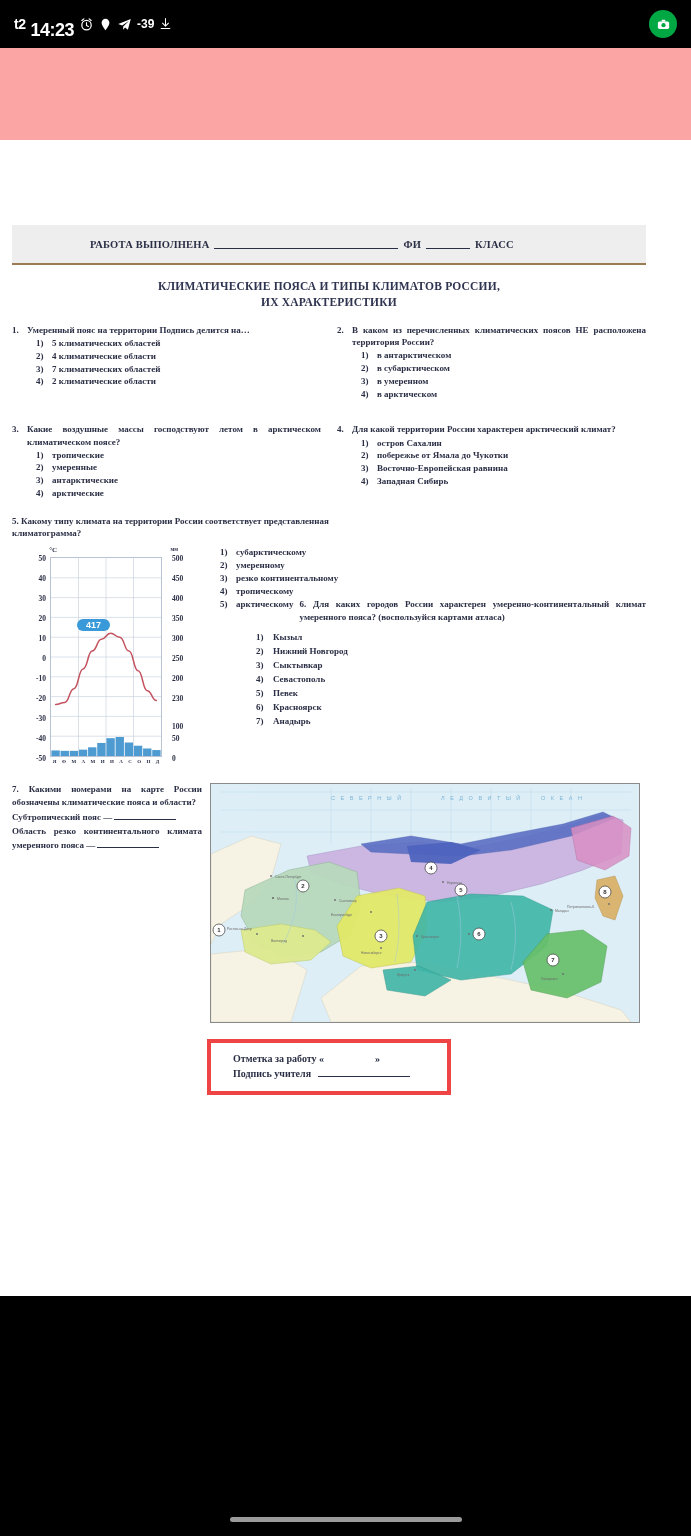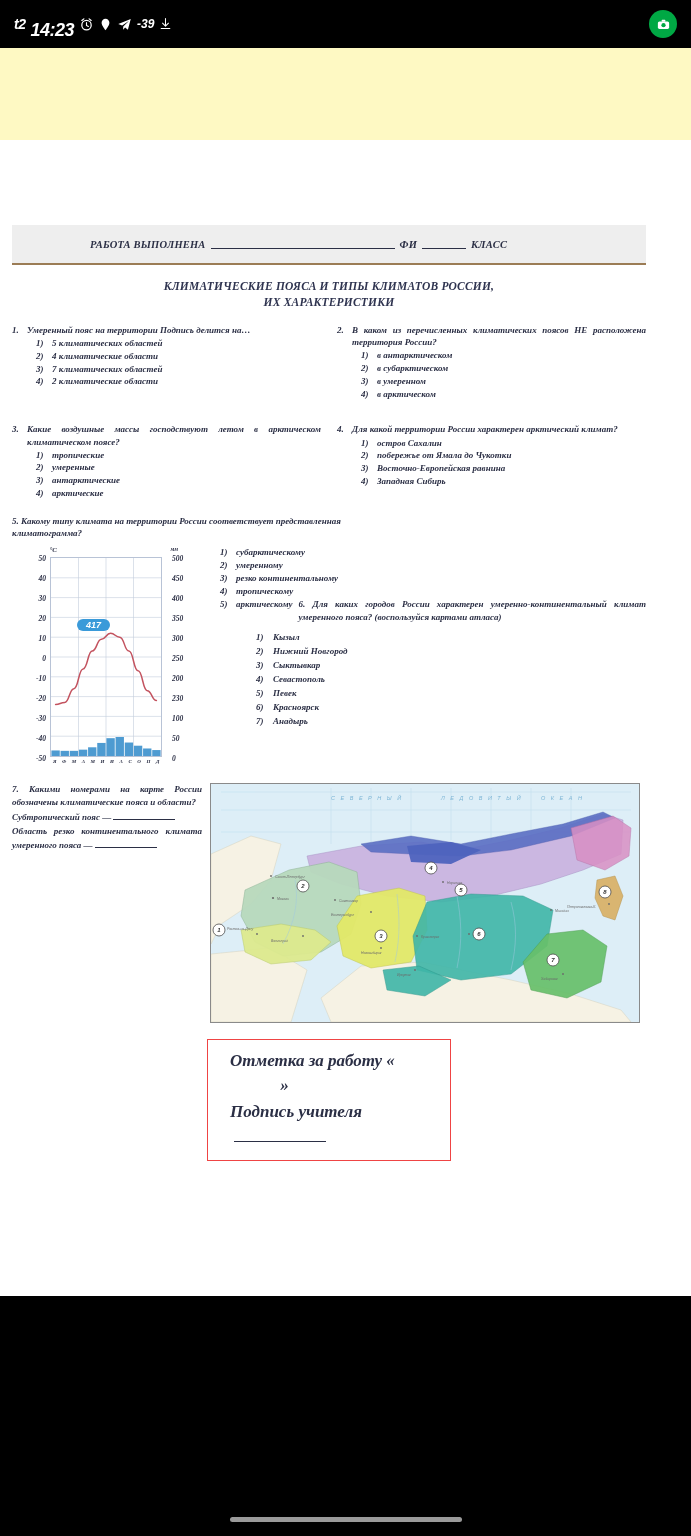--- a/index.html
+++ b/index.html
@@ -5,23 +5,22 @@
   * { box-sizing: border-box; }
   html, body {
     margin: 0; padding: 0;
     background: #000;
     font-family: "Liberation Serif", serif;
   }
   #screen {
     position: relative;
     width: 691px;
     height: 1536px;
-    background: #fef9c3;
+    background: #fca5a5;
     overflow: hidden;
-    font-style: italic;
   }
 
   
   #status-bar {
     position: absolute; top: 0; left: 0;
     width: 691px; height: 48px;
     background: #000;
     display: flex; align-items: center;
     padding: 0 14px;
     color: #fff;
@@ -185,24 +184,24 @@
     width: 430px; height: 240px;
     border: 1px solid #8a8a8a;
     position: relative;
     overflow: hidden;
     background: #e8f3f8;
   }
 
   
   .marks-wrap { display: flex; justify-content: center; margin-top: 16px; }
   .marks-box {
-    border: 1px solid #ef4444;
+    border: 4px solid #ef4444;
     width: 244px;
     padding: 8px 12px 10px 22px;
-    font-size: 17px; font-weight: bold;
+    font-size: 10px; font-weight: bold;
     line-height: 1.5;
     color: #2b2f45;
   }
   .marks-box .sign-line {
     display: inline-block; border-bottom: 1px solid #2b2f45;
     width: 92px; height: 11px; margin-left: 4px;
   }
 
   
   #nav-bar {
@@ -414,21 +413,21 @@
                 </div>
               <div class="cg-axis-r" id="axisR">
                   <span style="top: 1px;">500</span>
                   <span style="top: 21px;">450</span>
                   <span style="top: 41px;">400</span>
                   <span style="top: 61px;">350</span>
                   <span style="top: 81px;">300</span>
                   <span style="top: 101px;">250</span>
                   <span style="top: 121px;">200</span>
                   <span style="top: 141px;">230</span>
-                  <span style="top: 161px;">100</span>
+                  <span style="top: 169px;">100</span>
                   <span style="top: 181px;">50</span>
                   <span style="top: 201px;">0</span>
                 </div>
               <div class="cg-plot">
                 <svg id="cgsvg" width="110" height="198" viewBox="0 0 110 198">
                     <line x1="0" y1="19.8" x2="110" y2="19.8" stroke="#c2cddc" stroke-width="0.6"></line>
                     <line x1="0" y1="39.6" x2="110" y2="39.6" stroke="#c2cddc" stroke-width="0.6"></line>
                     <line x1="0" y1="59.400000000000006" x2="110" y2="59.400000000000006" stroke="#c2cddc" stroke-width="0.6"></line>
                     <line x1="0" y1="79.2" x2="110" y2="79.2" stroke="#c2cddc" stroke-width="0.6"></line>
                     <line x1="0" y1="99" x2="110" y2="99" stroke="#c2cddc" stroke-width="0.6"></line>

